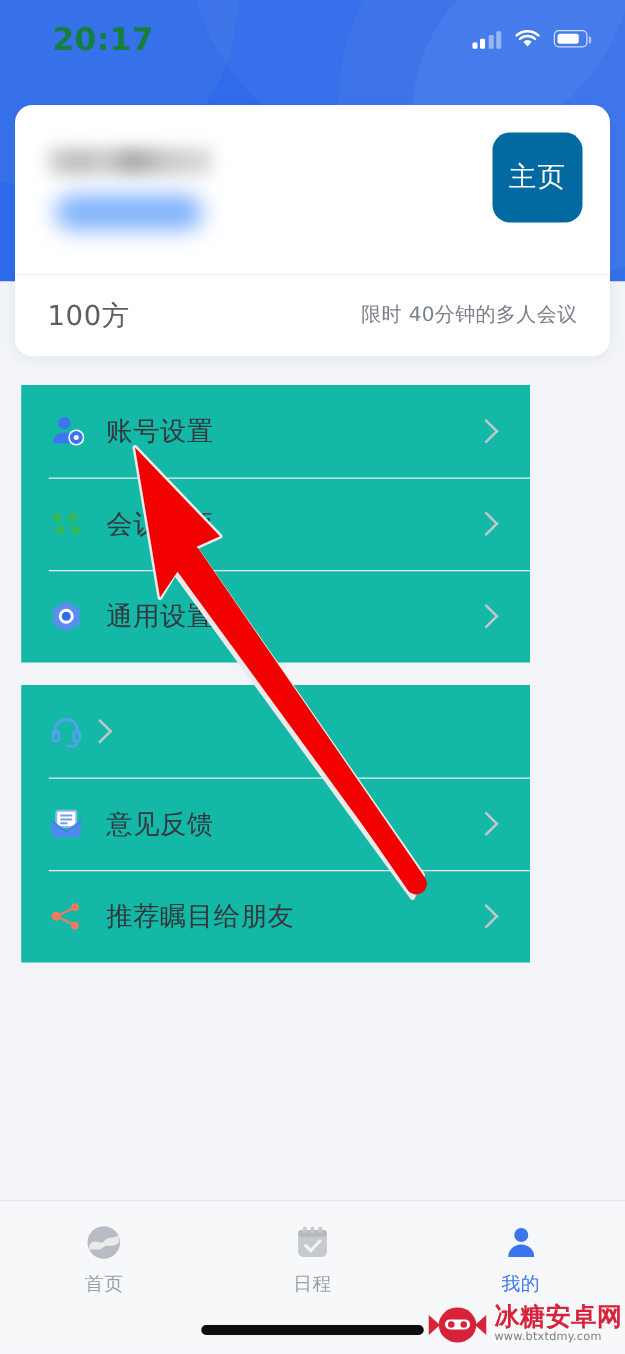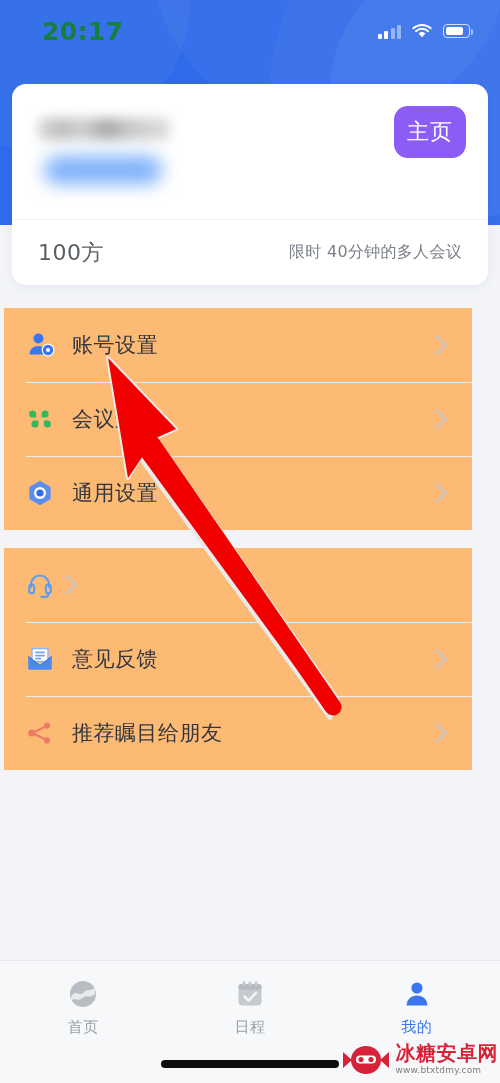--- a/index.html
+++ b/index.html
@@ -94,37 +94,37 @@
     border-radius:3px;
   }
   .blur-id {
     width:118px; height:28px; margin-top:16px; margin-left:6px;
     background:#7cb0fb;
     filter:blur(9px);
     border-radius:14px;
   }
   .home-btn {
     position:absolute; right:22px; top:22px;
-    width:72px; height:52px; border-radius:14px;
-    background:#8b5cf6;
+    width:72px; height:72px; border-radius:14px;
+    background:#0369a1;
     display:flex; align-items:center; justify-content:center;
     color:#fff; font-size:22px; letter-spacing:1px;
   }
   .profile-bottom {
     height:66px; border-top:1px solid #eef0f3;
     display:flex; align-items:center; justify-content:space-between;
     padding:0 26px;
     gap:36px;
   }
   .cap { font-size:22px; color:#5a5f66; letter-spacing:0.5px; }
   .cap-desc { font-size:16px; color:#7b8089; letter-spacing:0.3px; }
 
   
   .menu-group {
-    position:absolute; left:4px; width:468px; background:#fdba74;
+    position:absolute; left:17px; width:407px; background:#14b8a6;
   }
   .group-a { top:308px; }
   .group-b { top:548px; }
 
   .menu-item {
     position:relative; height:74px; display:flex; align-items:center;
     padding:0 22px 0 22px;
   }
   .menu-item + .menu-item::before {
     content:''; position:absolute; left:22px; right:0; top:0;

